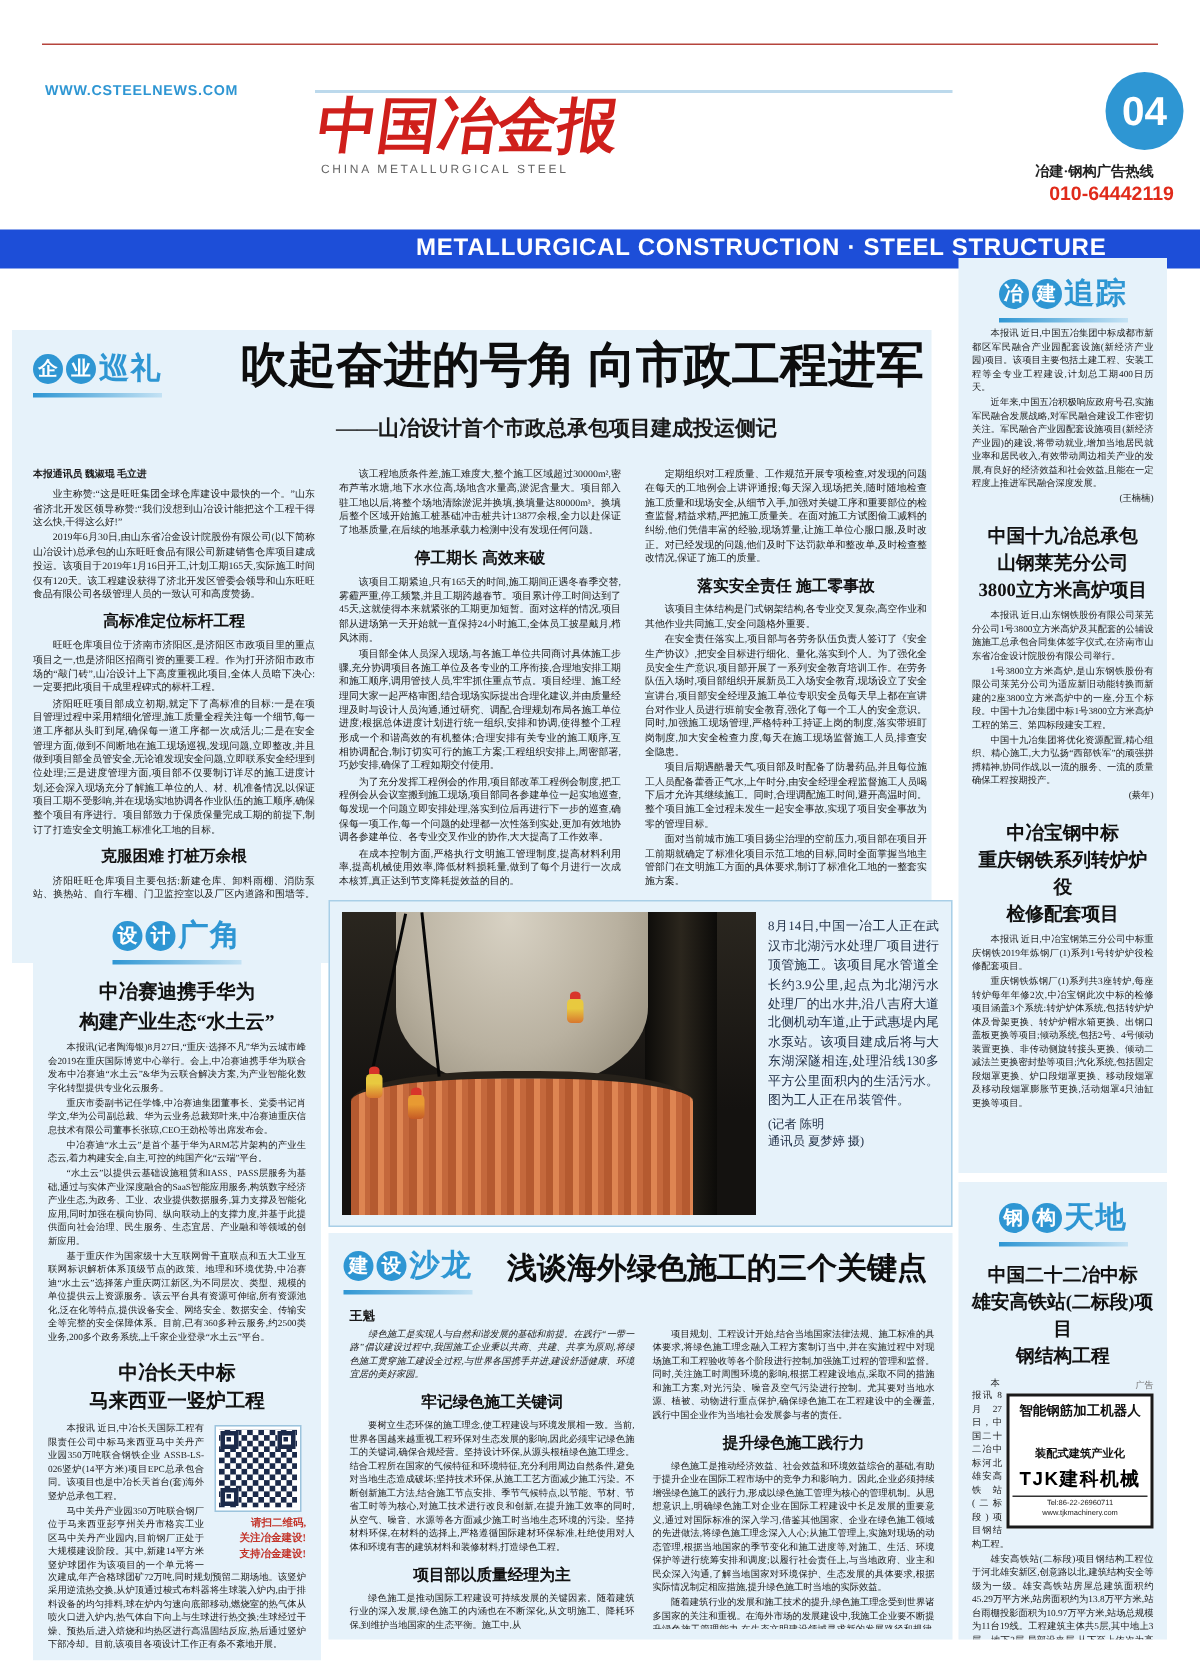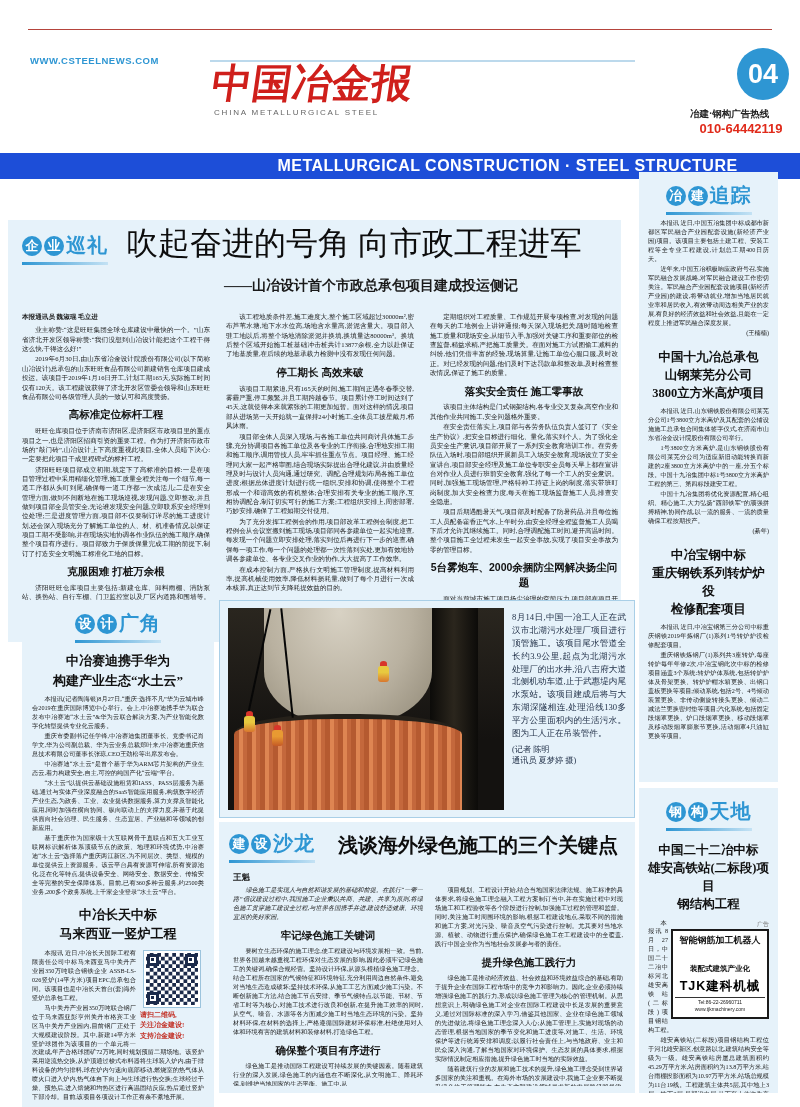--- a/index.html
+++ b/index.html
@@ -47,41 +47,41 @@
   .col-p{text-indent:2em;text-align:justify;margin:0 0 1px 0;}
   .col-h{font-family:"Liberation Sans","DejaVu Sans",sans-serif;font-weight:bold;text-align:center;
       font-size:10.5px;margin:6px 0 4px 0;text-indent:0;color:#111;}
   .sig{text-align:right;text-indent:0;}
   .byline{font-weight:bold;text-indent:0;margin-bottom:4px;}
   .intro{font-style:italic;}
 
   
   .lead-panel{left:8px;top:172px;width:613px;height:422px;margin-top:48px;}
   .lead-badge{left:14px;top:12px;}
-  .lead-headline{left:118px;top:2px;width:490px;text-align:left;font-size:32px;font-weight:normal;
+  .lead-headline{left:118px;top:2px;width:490px;text-align:right;font-size:32px;font-weight:bold;
       color:#0d0d0d;line-height:1.35;}
   .lead-subhead{left:118px;top:57px;width:490px;text-align:center;font-size:14px;font-weight:bold;}
   .lead-col{top:92px;height:320px;overflow:hidden;font-size:6.6px;line-height:1.42;}
   .c1{left:14px;width:188px;} .c2{left:218px;width:188px;} .c3{left:422px;width:188px;}
 
   
   .design-panel{left:22px;top:600px;width:192px;height:573px;overflow:hidden;}
   .design-inner{padding:8px 10px;}
   .badge-row{text-align:center;margin:2px 0 4px 0;}
   .art-title{font-weight:bold;font-size:13px;line-height:1.5;text-align:center;white-space:pre-line;
       margin:8px 2px 5px 2px;color:#111;}
   .design-body{font-size:6.2px;line-height:1.45;text-align:justify;}
   .qrbox{float:right;width:64px;margin:2px 0 2px 4px;}
   .qr{width:52px;height:52px;margin:0 auto;position:relative;border:2px solid #fff;
       outline:1px solid #9cc4dd;
       background:conic-gradient(#1b2a4a 25%,#fff 0 50%,#1b2a4a 0 75%,#fff 0) 0 0/7.5px 7.5px;}
   .qf{position:absolute;width:12px;height:12px;border:3px solid #1b2a4a;background:#fff;box-sizing:border-box;}
   .qf i{display:block;width:3px;height:3px;background:#1b2a4a;margin:1px;}
   .qf.tl{left:1px;top:1px;} .qf.tr{right:1px;top:1px;} .qf.bl{left:1px;bottom:1px;}
-  .qr-text{margin-top:3px;text-align:left;color:#c3342a;font-weight:bold;font-size:7px;line-height:1.5;
+  .qr-text{margin-top:3px;text-align:right;color:#c3342a;font-weight:bold;font-size:7px;line-height:1.5;
       white-space:pre-line;}
 
   
   .photo-panel{left:219px;top:600px;width:416px;height:218px;border:1px solid #a9cfe7;box-sizing:border-box;}
   .photo{left:8px;top:7px;width:276px;height:202px;overflow:hidden;
       background:linear-gradient(180deg,#2a261f,#141210 65%);}
   .ph-pillar{position:absolute;right:26px;top:0;width:48px;height:100%;
       background:linear-gradient(90deg,#0c0b09,#2b261d 50%,#0c0b09);}
   .ph-vessel{position:absolute;left:36px;top:-34px;width:168px;height:152px;
       background:radial-gradient(ellipse at 45% 25%,#d8d2c4,#b9b1a0 55%,#8f8775);
@@ -173,21 +173,20 @@
         <div class="col-p">在成本控制方面,严格执行文明施工管理制度,提高材料利用率,提高机械使用效率,降低材料损耗量,做到了每个月进行一次成本核算,真正达到节支降耗提效益的目的。</div>
         <div class="col-h">西部铁军 精益求精</div>
         <div class="col-p">秉承质量第一的原则,在工期要求紧、工程量较多、平行施工时间较长、各专业交叉作业复杂、管技人员较少的情况下,项目部以质量经理为主,全员参与,协同作战,严把质量关。他们</div>
       </div>
     <div class="abs lead-col c3">
         <div class="col-p">定期组织对工程质量、工作规范开展专项检查,对发现的问题在每天的工地例会上讲评通报;每天深入现场把关,随时随地检查施工质量和现场安全,从细节入手,加强对关键工序和重要部位的检查监督,精益求精,严把施工质量关。在面对施工方试图偷工减料的纠纷,他们凭借丰富的经验,现场算量,让施工单位心服口服,及时改正。对已经发现的问题,他们及时下达罚款单和整改单,及时检查整改情况,保证了施工的质量。</div>
         <div class="col-h">落实安全责任 施工零事故</div>
         <div class="col-p">该项目主体结构是门式钢架结构,各专业交叉复杂,高空作业和其他作业共同施工,安全问题格外重要。</div>
         <div class="col-p">在安全责任落实上,项目部与各劳务队伍负责人签订了《安全生产协议》,把安全目标进行细化、量化,落实到个人。为了强化全员安全生产意识,项目部开展了一系列安全教育培训工作。在劳务队伍入场时,项目部组织开展新员工入场安全教育,现场设立了安全宣讲台,项目部安全经理及施工单位专职安全员每天早上都在宣讲台对作业人员进行班前安全教育,强化了每一个工人的安全意识。同时,加强施工现场管理,严格特种工持证上岗的制度,落实带班盯岗制度,加大安全检查力度,每天在施工现场监督施工人员,排查安全隐患。</div>
         <div class="col-p">项目后期遇酷暑天气,项目部及时配备了防暑药品,并且每位施工人员配备藿香正气水,上午时分,由安全经理全程监督施工人员喝下后才允许其继续施工。同时,合理调配施工时间,避开高温时间。整个项目施工全过程未发生一起安全事故,实现了项目安全事故为零的管理目标。</div>
-        <div class="col-h">5台雾炮车、2000余捆防尘网解决扬尘问题</div>
         <div class="col-p">面对当前城市施工项目扬尘治理的空前压力,项目部在项目开工前期就确定了标准化项目示范工地的目标,同时全面掌握当地主管部门在文明施工方面的具体要求,制订了标准化工地的一整套实施方案。</div>
       </div>
   </div>
 
   <div class="panel design-panel">
     <div class="design-inner">
       <div class="badge-row">
         <span class="badge">
           <span class="bc">设</span><span class="bc">计</span><span class="bt">广角</span>
         </span>
@@ -249,21 +248,21 @@
   <div class="panel salon-panel">
     <div class="abs salon-badge badge">
       <span class="bc">建</span><span class="bc">设</span><span class="bt">沙龙</span>
     </div>
     <div class="abs salon-headline">浅谈海外绿色施工的三个关键点</div>
     <div class="abs salon-author">王魁</div>
     <div class="abs salon-col sc1">
         <div class="col-p intro">绿色施工是实现人与自然和谐发展的基础和前提。在践行“一带一路”倡议建设过程中,我国施工企业秉以共商、共建、共享为原则,将绿色施工贯穿施工建设全过程,与世界各国携手并进,建设舒适健康、环境宜居的美好家园。</div>
         <div class="col-h">牢记绿色施工关键词</div>
         <div class="col-p">要树立生态环保的施工理念,使工程建设与环境发展相一致。当前,世界各国越来越重视工程环保对生态发展的影响,因此必须牢记绿色施工的关键词,确保合规经营。坚持设计环保,从源头根植绿色施工理念。结合工程所在国家的气候特征和环境特征,充分利用周边自然条件,避免对当地生态造成破坏;坚持技术环保,从施工工艺方面减少施工污染。不断创新施工方法,结合施工节点安排、季节气候特点,以节能、节材、节省工时等为核心,对施工技术进行改良和创新,在提升施工效率的同时,从空气、噪音、水源等各方面减少施工时当地生态环境的污染。坚持材料环保,在材料的选择上,严格遵循国际建材环保标准,杜绝使用对人体和环境有害的建筑材料和装修材料,打造绿色工程。</div>
-        <div class="col-h">确保整个项目有序进行</div>
+        <div class="col-h">项目部以质量经理为主</div>
         <div class="col-p">绿色施工是推动国际工程建设可持续发展的关键因素。随着建筑行业的深入发展,绿色施工的内涵也在不断深化,从文明施工、降耗环保,到维护当地国家的生态平衡。施工中,从</div>
       </div>
     <div class="abs salon-col sc2">
         <div class="col-p">项目规划、工程设计开始,结合当地国家法律法规、施工标准的具体要求,将绿色施工理念融入工程方案制订当中,并在实施过程中对现场施工和工程验收等各个阶段进行控制,加强施工过程的管理和监督。同时,关注施工时周围环境的影响,根据工程建设地点,采取不同的措施和施工方案,对光污染、噪音及空气污染进行控制。尤其要对当地水源、植被、动物进行重点保护,确保绿色施工在工程建设中的全覆盖,践行中国企业作为当地社会发展参与者的责任。</div>
         <div class="col-h">提升绿色施工践行力</div>
         <div class="col-p">绿色施工是推动经济效益、社会效益和环境效益综合的基础,有助于提升企业在国际工程市场中的竞争力和影响力。因此,企业必须持续增强绿色施工的践行力,形成以绿色施工管理为核心的管理机制。从思想意识上,明确绿色施工对企业在国际工程建设中长足发展的重要意义,通过对国际标准的深入学习,借鉴其他国家、企业在绿色施工领域的先进做法,将绿色施工理念深入人心;从施工管理上,实施对现场的动态管理,根据当地国家的季节变化和施工进度等,对施工、生活、环境保护等进行统筹安排和调度;以履行社会责任上,与当地政府、业主和民众深入沟通,了解当地国家对环境保护、生态发展的具体要求,根据实际情况制定相应措施,提升绿色施工时当地的实际效益。</div>
         <div class="col-p">随着建筑行业的发展和施工技术的提升,绿色施工理念受到世界诸多国家的关注和重视。在海外市场的发展建设中,我施工企业要不断提升绿色施工管理能力,在生态文明建设领域寻求新的发展路径和规律,形成不可复制的竞争优势。</div>
       </div>
   </div>
 

